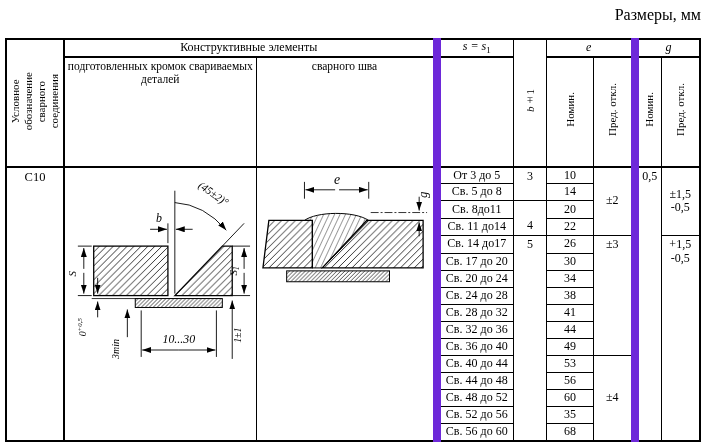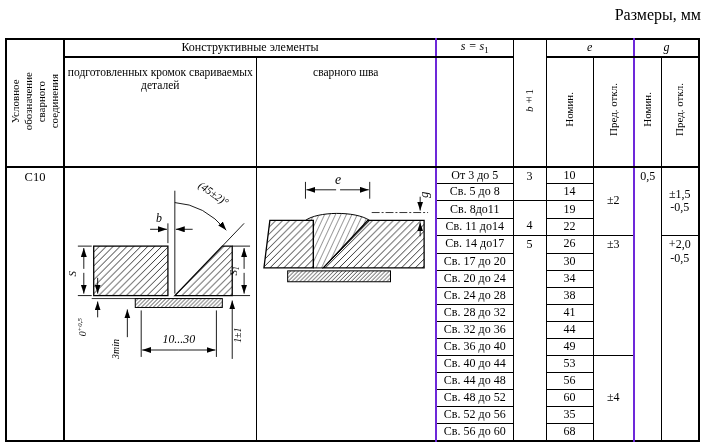--- a/index.html
+++ b/index.html
@@ -2,24 +2,24 @@
 <html><head>
 <meta charset="utf-8">
 <style>
   html,body{margin:0;padding:0;background:#fff;}
   body{width:701px;height:444px;position:relative;font-family:"Liberation Serif",serif;color:#000;}
   .title{position:absolute;top:6px;left:0;width:100%;text-align:right;font-size:16px;}
   table{position:absolute;left:5px;top:38px;border-collapse:collapse;table-layout:fixed;border:2px solid #000;}
   td{border:1px solid #000;padding:0;text-align:center;vertical-align:middle;font-size:12px;overflow:hidden;line-height:1.15;}
   .bb2{border-bottom:2px solid #000;border-radius:8px;}
   .br2{border-right:2px solid #000;}
-  .bl2{border-left:2px solid #6d28d9;}
+  .bl2{border-left:8px solid #6d28d9;}
   .vtop{vertical-align:top;padding-top:2px;}
   .vbot{vertical-align:bottom;padding-bottom:2px;}
-  .hsub{font-size:11.5px;vertical-align:top;padding-top:8px;}
+  .hsub{font-size:11.5px;vertical-align:top;padding-top:2px;}
   .hmain{font-size:12px;}
   .ital{font-style:italic;}
   .vtext{writing-mode:vertical-rl;transform:rotate(180deg);white-space:nowrap;display:inline-block;font-size:11px;}
   .vlines{writing-mode:vertical-rl;transform:rotate(180deg);display:inline-block;font-size:11px;line-height:13px;max-height:122px;overflow:hidden;}
   .vlines span{display:block;white-space:nowrap;}
   .desigcell{vertical-align:middle;}
   .c10{font-size:12.5px;}
   .tol2 span{display:inline;margin-top:18px;}
   .diag{vertical-align:top;padding:0;}
   svg{display:block;margin:0 auto;}
@@ -161,32 +161,32 @@
     <td rowspan="16" class="vtop bl2">0,5</td>
     <td rowspan="4" class="tol2"><span>±1,5</span><br><span>-0,5</span></td>
   </tr>
   <tr style="height:17px">
     <td class="bl2">Св. 5 до 8</td>
     <td>14</td>
   </tr>
   <tr style="height:17px">
     <td class="bl2">Св. 8до11</td>
     <td rowspan="2" class="vbot">4</td>
-    <td>19</td>
+    <td>20</td>
   </tr>
   <tr style="height:17px">
     <td class="bl2">Св. 11 до14</td>
     <td>22</td>
   </tr>
   <tr style="height:17px">
     <td class="bl2">Св. 14 до17</td>
     <td rowspan="12" class="vtop">5</td>
     <td>26</td>
     <td rowspan="7" class="vtop">±3</td>
-    <td rowspan="12" class="vtop tol2"><span>+2,0</span><br><span>-0,5</span></td>
+    <td rowspan="12" class="vtop tol2"><span>+1,5</span><br><span>-0,5</span></td>
   </tr>
   <tr style="height:17px">
     <td class="bl2">Св. 17 до 20</td>
     <td>30</td>
   </tr>
   <tr style="height:17px">
     <td class="bl2">Св. 20 до 24</td>
     <td>34</td>
   </tr>
   <tr style="height:17px">

